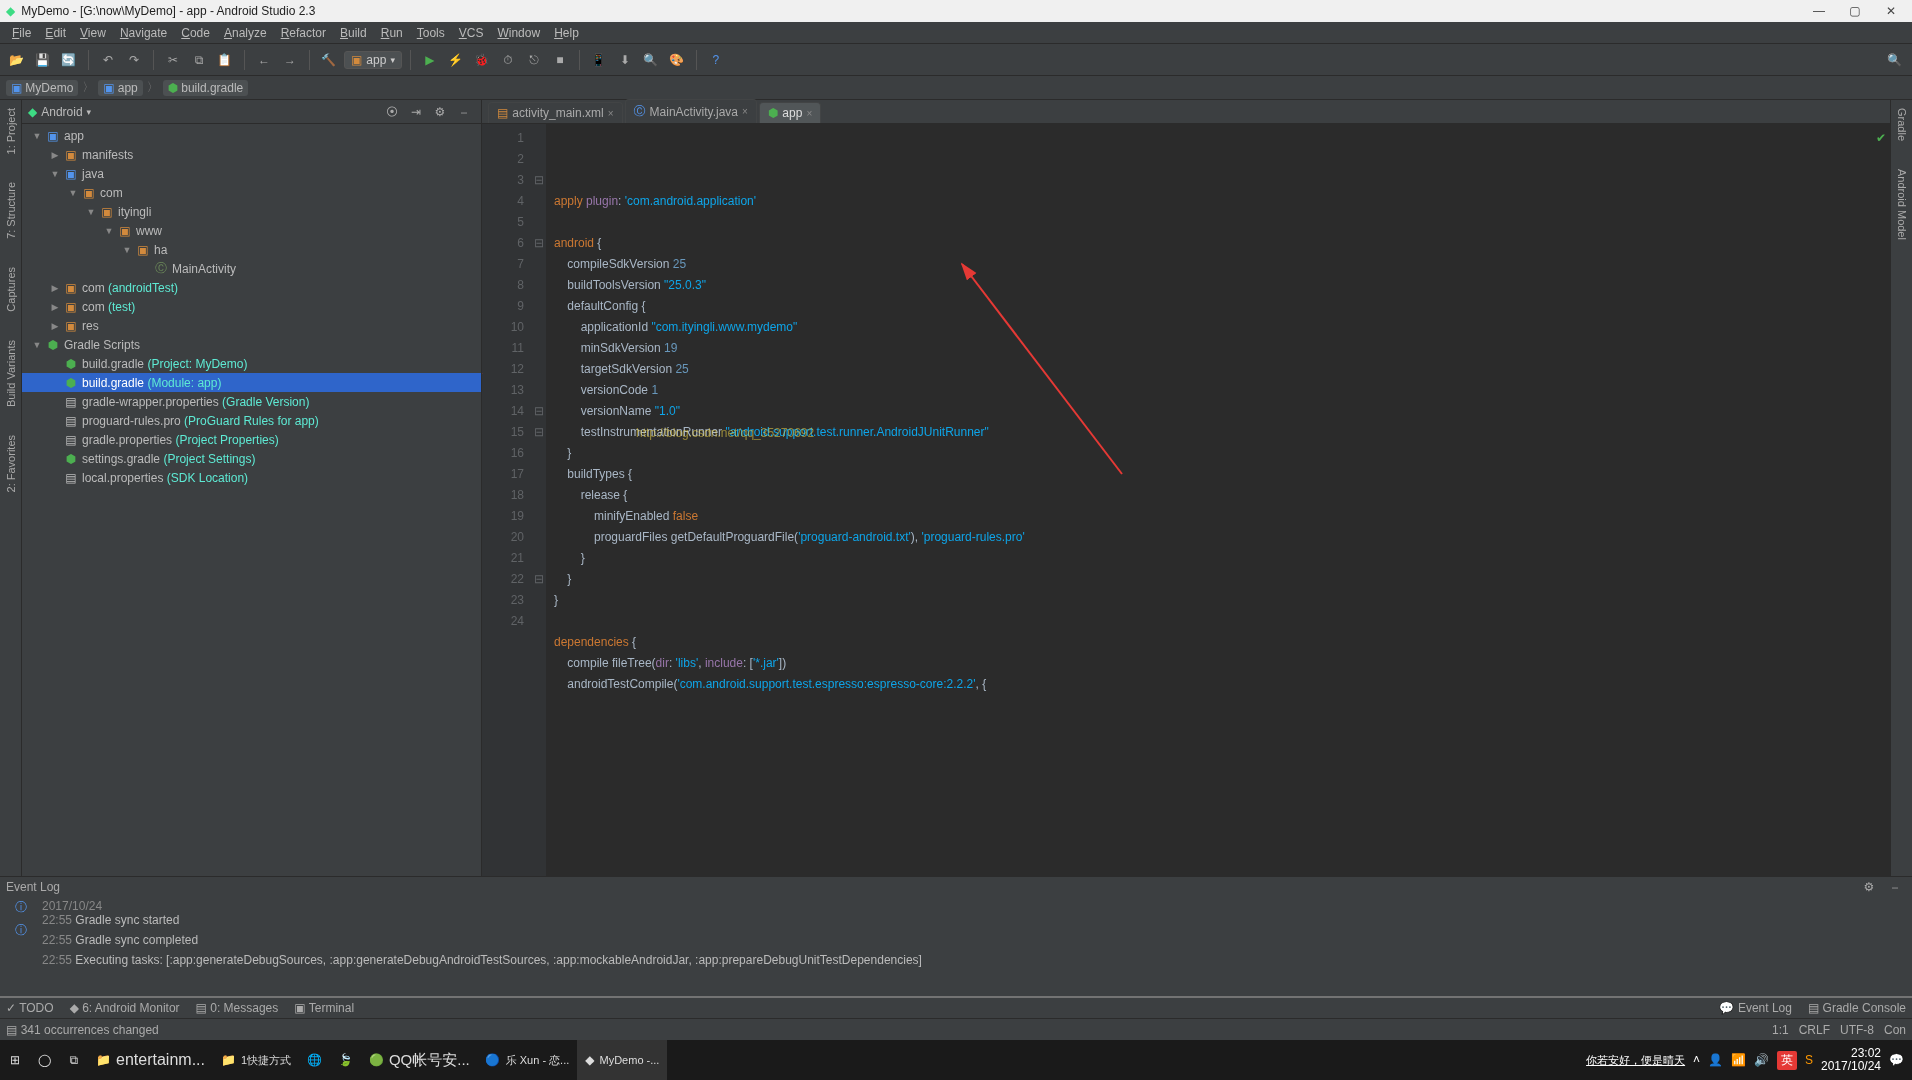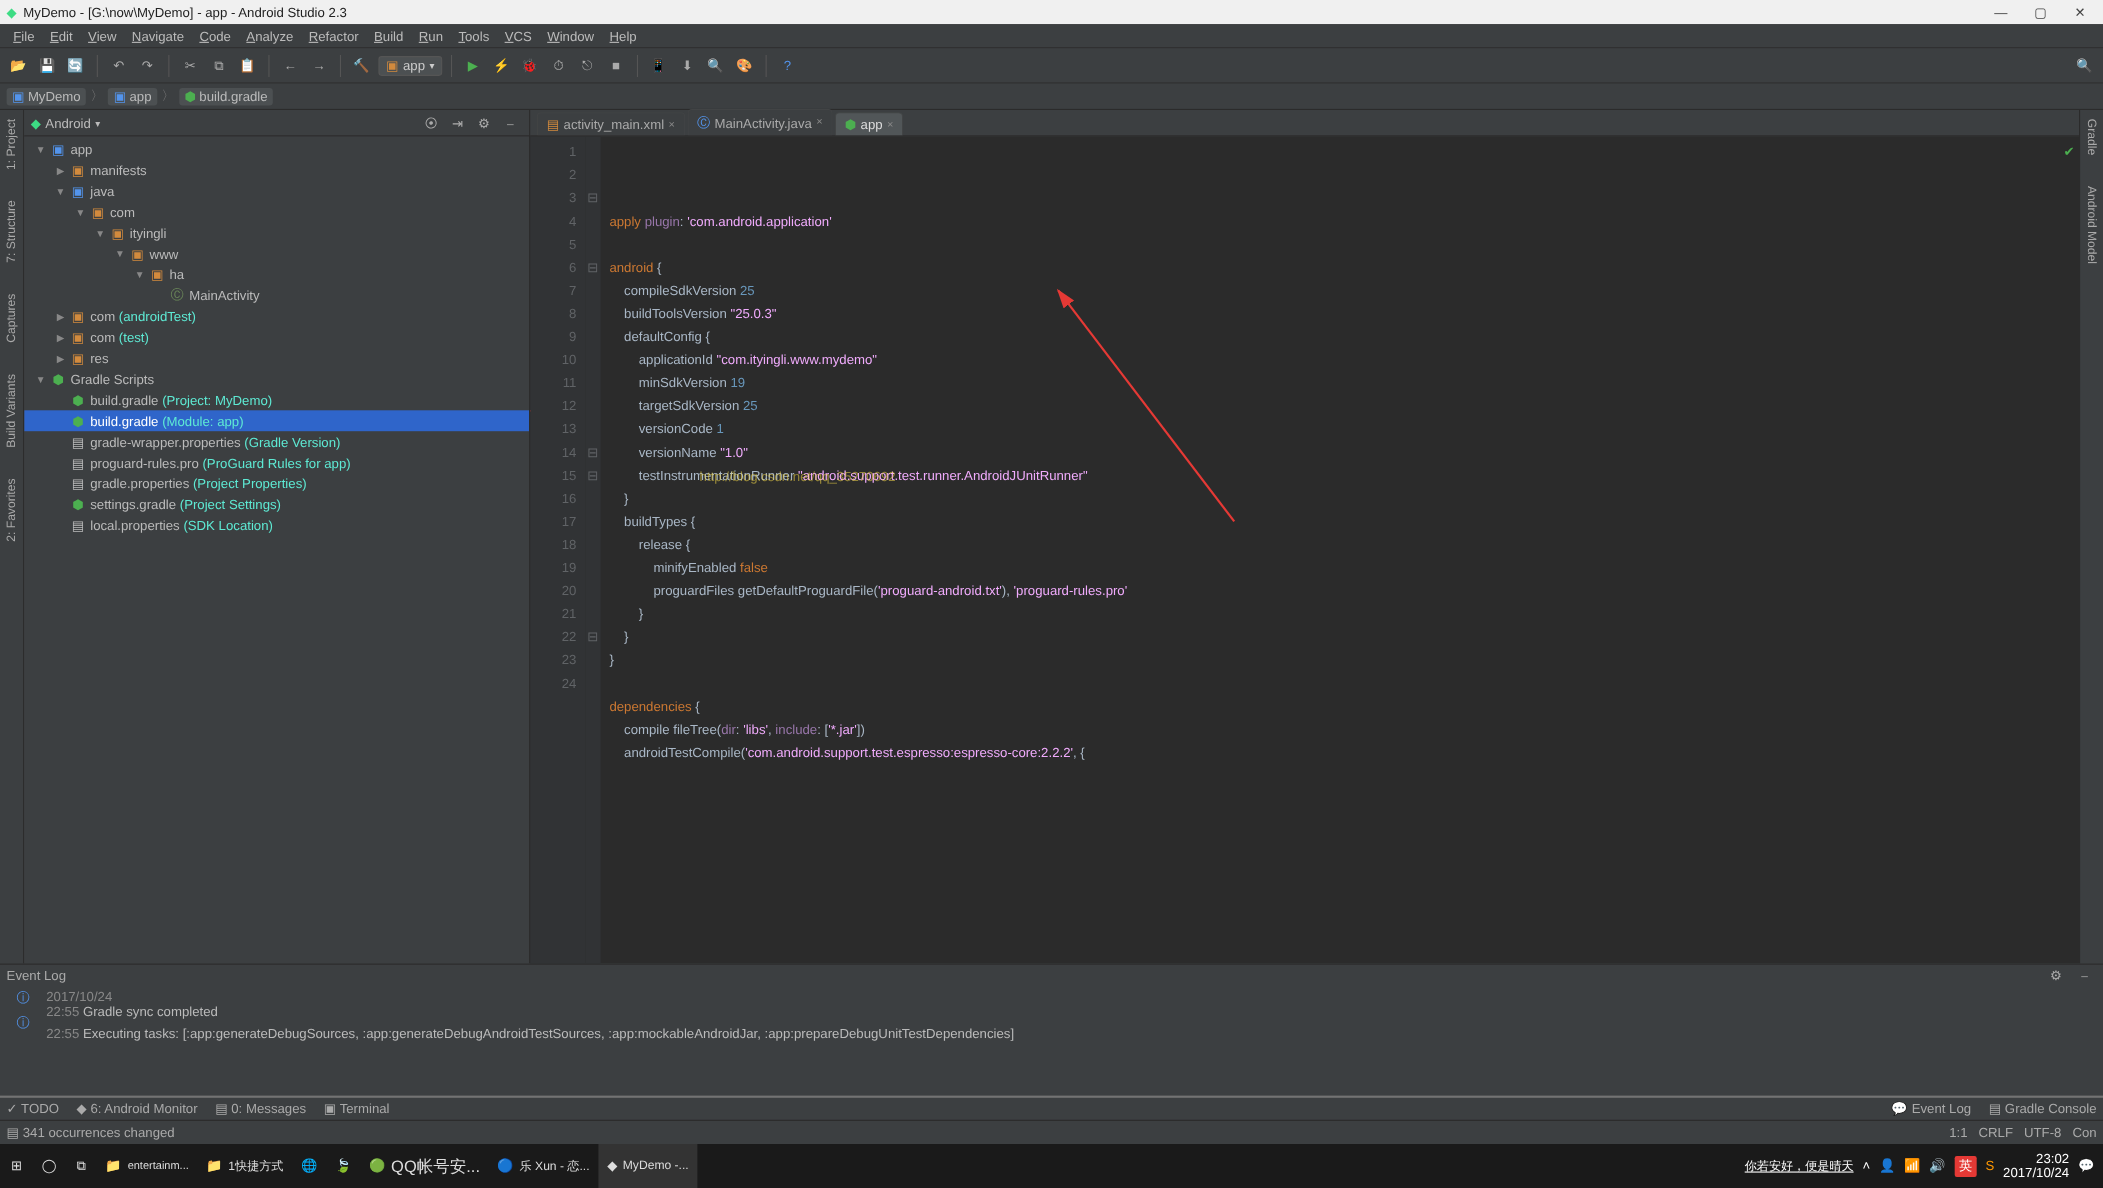--- a/index.html
+++ b/index.html
@@ -37,21 +37,21 @@
 .editor-area { flex: 1; display: flex; flex-direction: column; min-width: 0; background: #2b2b2b; }
 .tabs { height: 24px; display: flex; align-items: flex-end; background: #3c3f41; border-bottom: 1px solid #2b2b2b; padding-left: 6px; }
 .tab { display: flex; align-items: center; gap: 4px; padding: 3px 8px; background: #515658; border-radius: 4px 4px 0 0; margin-right: 2px; color: #ddd; border: 1px solid #424445; border-bottom: none; }
 .tab.inactive { background: #3c3f41; color: #aaa; }
 .tab .close { color: #888; font-size: 10px; }
 .editor-body { flex: 1; display: flex; overflow: hidden; position: relative; font-family: "Consolas","Menlo",monospace; font-size: 13px; line-height: 21px; }
 .gutter { width: 50px; background: #313335; color: #606366; text-align: right; padding: 4px 8px 4px 0; }
 .gutter-fold { width: 14px; background: #313335; color: #606366; padding: 4px 0; text-align: center; font-size: 9px; }
 .code { flex: 1; padding: 4px 8px; color: #a9b7c6; white-space: pre; position: relative; }
 .kw { color: #cc7832; }
-.str { color: #f0abfc; }
+.str { color: #0ea5e9; }
 .num { color: #6897bb; }
 .prop { color: #9876aa; }
 .watermark { position: absolute; left: 90px; top: 299px; color: #fde047; font-size: 12px; font-family: Arial; pointer-events: none; opacity: 0.5;}
 .event-log { height: 120px; background: #3c3f41; border-top: 1px solid #2b2b2b; display: flex; flex-direction: column; }
 .event-hdr { height: 20px; display: flex; align-items: center; justify-content: space-between; padding: 0 6px; color: #aaa; }
 .event-body { flex: 1; display: flex; padding: 2px 6px; gap: 6px; overflow: hidden; }
 .event-gutter { width: 30px; display: flex; flex-direction: column; gap: 6px; align-items: center; }
 .event-lines { flex: 1; color: #bbb; font-size: 12px; }
 .event-line { margin-bottom: 6px; }
 .event-line .time { color: #888; }
@@ -384,20 +384,21 @@
       <span class="tbtn">⎯</span>
     </div>
   </div>
   <div class="event-body">
     <div class="event-gutter">
       <span style="color:#5394ec;">ⓘ</span>
       <span style="color:#5394ec;">ⓘ</span>
     </div>
     <div class="event-lines" id="event-lines">
       <div style="color:#888;">2017/10/24</div>
+    <div class="event-line"><span class="time">22:55</span>  Gradle sync started</div>
         <div class="event-line"><span class="time">22:55</span>  Gradle sync completed</div>
         <div class="event-line"><span class="time">22:55</span>  Executing tasks: [:app:generateDebugSources, :app:generateDebugAndroidTestSources, :app:mockableAndroidJar, :app:prepareDebugUnitTestDependencies]</div>
       </div>
   </div>
 </div>
 
 <div class="bottom-tools">
   <div class="bottom-left-tools" id="bottom-left">
       <span>✓ TODO</span>
       <span>◆ 6: Android Monitor</span>
@@ -420,21 +421,21 @@
   </div>
 </div>
 
 <div class="taskbar">
   <div class="task-item">⊞</div>
   <div class="task-item">◯</div>
   <div class="task-item">⧉</div>
   <div id="task-items" style="display:flex;">
       <div class="task-item">
         <span>📁</span>
-        <span style="font-size:10px;">entertainm...</span>
+        <span style="font-size:16px;">entertainm...</span>
       </div>
       <div class="task-item">
         <span>📁</span>
         <span style="font-size:11px;">1快捷方式</span>
       </div>
       <div class="task-item">
         <span>🌐</span>
       </div>
       <div class="task-item">
         <span>🍃</span>

